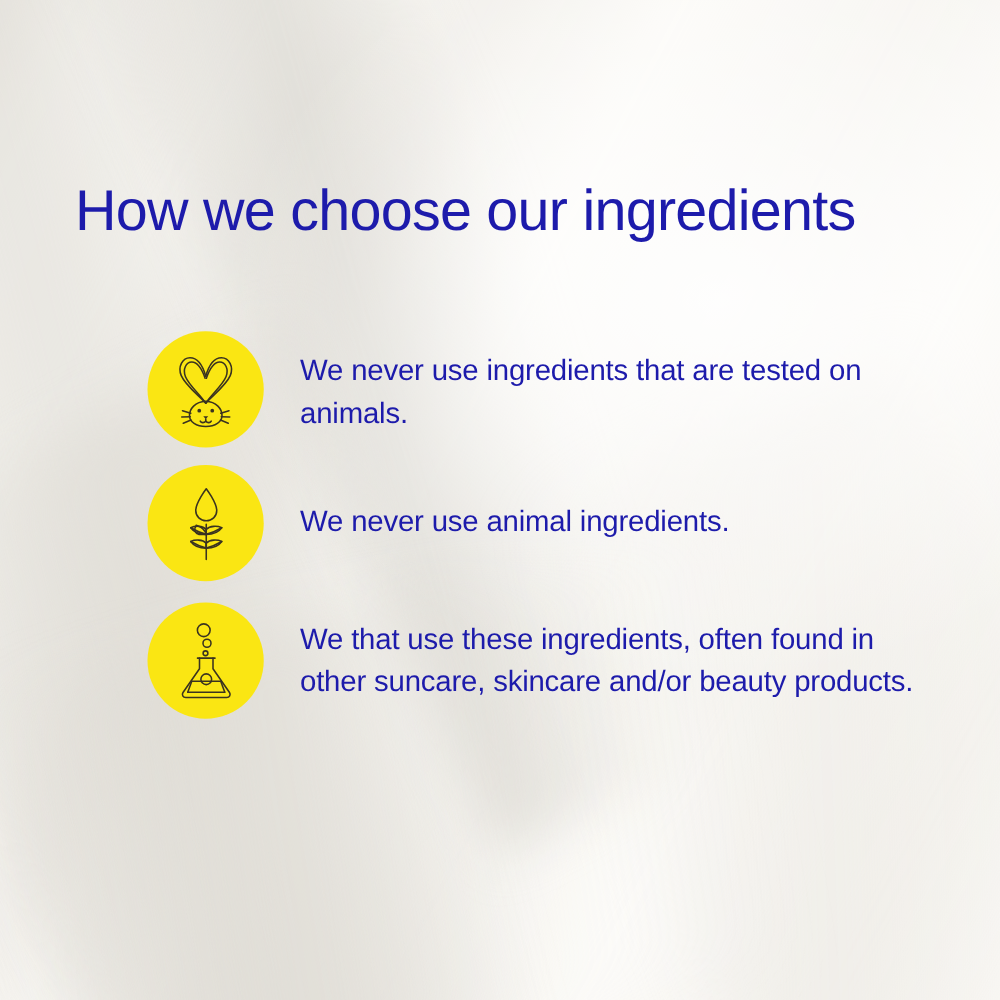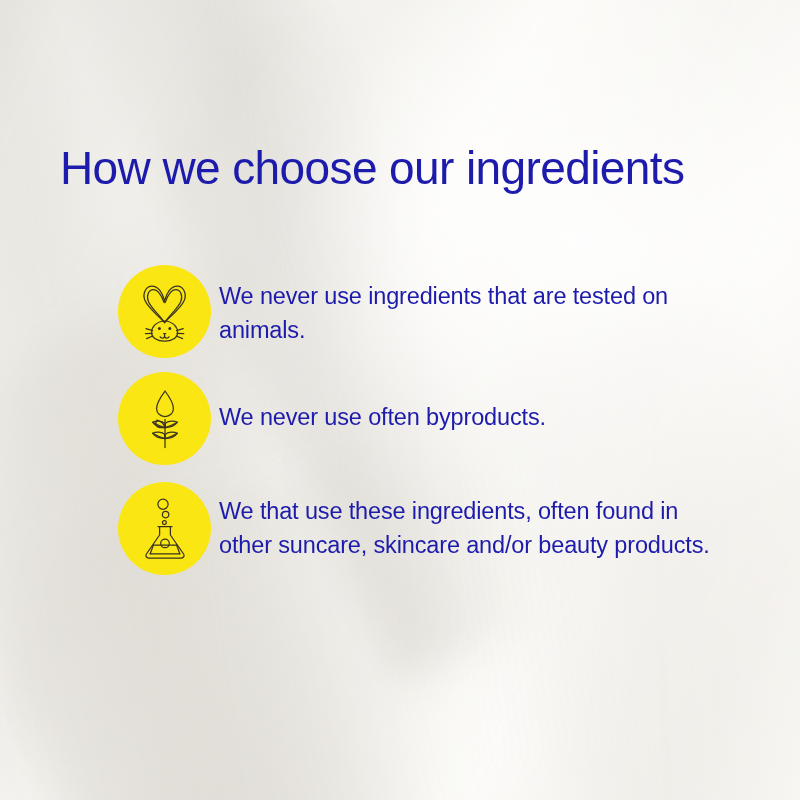--- a/index.html
+++ b/index.html
@@ -142,21 +142,21 @@
     border-radius: 50%;
     background: #fae613;
     display: flex;
     align-items: center;
     justify-content: center;
   }
   .claim-badge svg { display: block; }
 
   .claim-text {
     position: absolute;
-    left: 219px;
+    left: 240px;
     top: 14px;
     width: 500px;
     font-size: 23.5px;
     line-height: 34px;
     letter-spacing: -0.15px;
     color: #1d1bab;
     font-weight: 400;
   }
   .claim-row-1 .claim-text { top: 28px; }
   .claim-row-2 .claim-text { top: 12px; }
@@ -230,21 +230,21 @@
             <path d="M38.4 34.2 C35.0 36.2 30.2 38.4 26 39.5"></path>
 
             <path d="M26 50.5 C21.6 50.5 16.4 49.2 13.6 45.2 C17.0 43.6 23.0 43.4 26 46.6 Z"></path>
             <path d="M13.6 45.2 C17.0 47.2 21.8 49.4 26 50.5"></path>
 
             <path d="M26 50.5 C30.4 50.5 35.6 49.2 38.4 45.2 C35.0 43.6 29.0 43.4 26 46.6 Z"></path>
             <path d="M38.4 45.2 C35.0 47.2 30.2 49.4 26 50.5"></path>
           </svg>
         </span>
       </div>
-      <p class="claim-text">We never use often byproducts.</p>
+      <p class="claim-text">We never use animal ingredients.</p>
     </div>
 
     <div class="claim-row claim-row-2">
       <div class="claim-badge">
         <span>
           <svg width="54" height="64" viewBox="0 0 54 64" fill="none" stroke="#3a3320" stroke-width="1.25" stroke-linecap="round" stroke-linejoin="round">
 
             <circle cx="25.0" cy="7.2" r="5.1"></circle>
             <circle cx="27.6" cy="17.6" r="3.2"></circle>
             <circle cx="26.4" cy="25.6" r="1.9"></circle>

